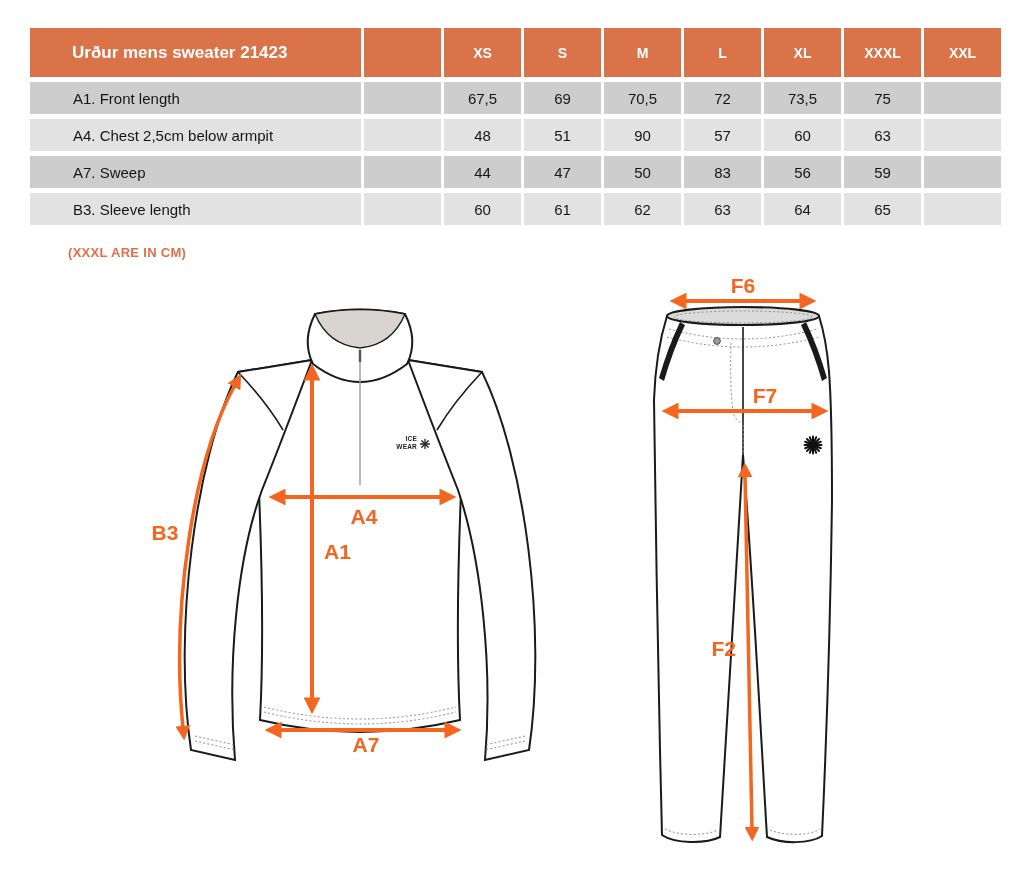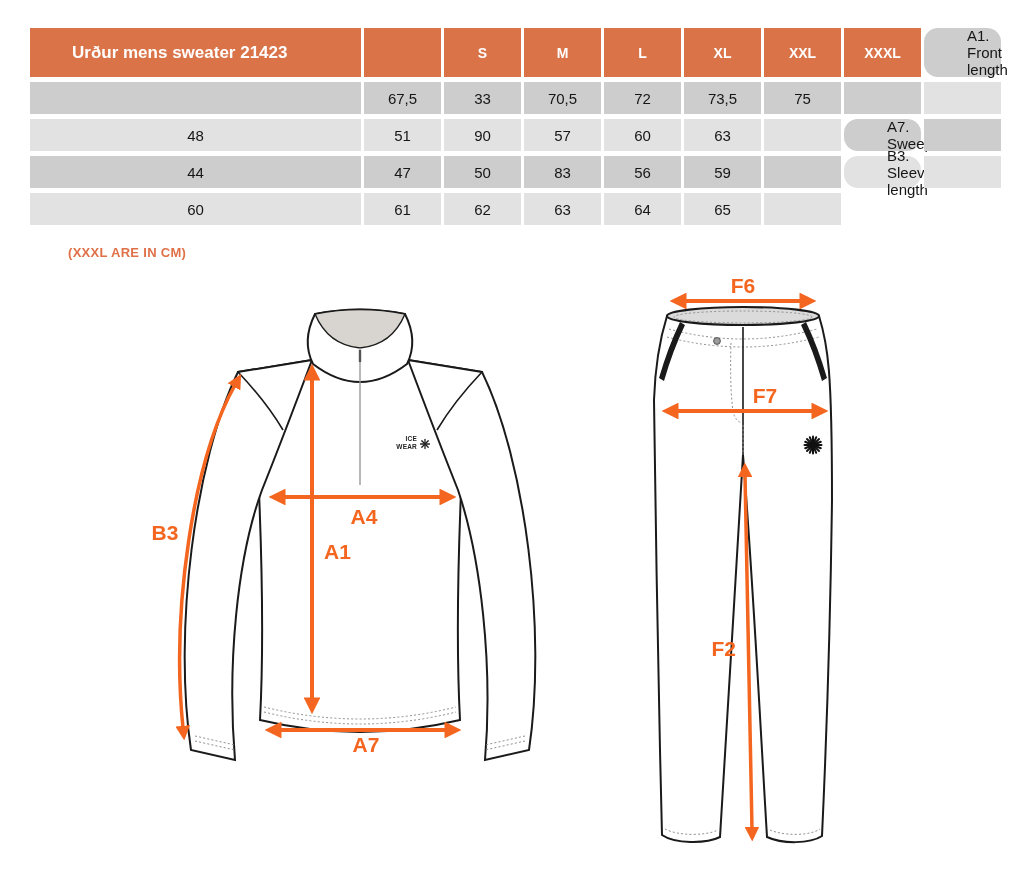--- a/index.html
+++ b/index.html
@@ -12,21 +12,21 @@
     position:absolute; left:30px; top:28px;
     display:grid;
     grid-template-columns:331px 77px repeat(7,77px);
     grid-template-rows:49px 32px 32px 32px 32px;
     gap:5px 3px;
   }
   .cell { display:flex; align-items:center; justify-content:center;
           font-size:15px; color:#161616; }
   .cell.head { background:#DA7347; color:#ffffff; font-weight:bold; font-size:14px; }
   .cell.title { justify-content:flex-start; padding-left:42px; font-size:17px; }
-  .cell.label { justify-content:flex-start; padding-left:43px;border-radius:14px; }
+  .cell.label { justify-content:flex-start; padding-left:43px; }
   .row-dark  { background:#CDCDCD; }
   .row-light { background:#E2E2E2; }
   
   .note {
     position:absolute; left:68px; top:245px;
     font-size:13px; font-weight:bold; letter-spacing:.3px; color:#E07048;
   }
   
   .sweater-svg { position:absolute; left:145px; top:300px; }
   .pants-svg   { position:absolute; left:630px; top:270px; }
@@ -39,37 +39,39 @@
 </style>
 </head>
 <body>
 
 <div class="page">
 
   <div class="size-table">
 
     <div class="cell head title">Urður mens sweater 21423</div>
     <div class="cell head"></div>
+    <div class="cell head">XS</div>
     <div class="cell head">S</div>
     <div class="cell head">M</div>
     <div class="cell head">L</div>
     <div class="cell head">XL</div>
+    <div class="cell head">XXXL</div>
     <div class="cell head">XXL</div>
-    <div class="cell head">XXXL</div>
 
     <div class="cell label row-dark">A1. Front length</div>
     <div class="cell row-dark"></div>
     <div class="cell row-dark">67,5</div>
-    <div class="cell row-dark">33</div>
+    <div class="cell row-dark">69</div>
     <div class="cell row-dark">70,5</div>
     <div class="cell row-dark">72</div>
     <div class="cell row-dark">73,5</div>
     <div class="cell row-dark">75</div>
     <div class="cell row-dark"></div>
 
+    <div class="cell label row-light">A4. Chest 2,5cm below armpit</div>
     <div class="cell row-light"></div>
     <div class="cell row-light">48</div>
     <div class="cell row-light">51</div>
     <div class="cell row-light">90</div>
     <div class="cell row-light">57</div>
     <div class="cell row-light">60</div>
     <div class="cell row-light">63</div>
     <div class="cell row-light"></div>
 
     <div class="cell label row-dark">A7. Sweep</div>

